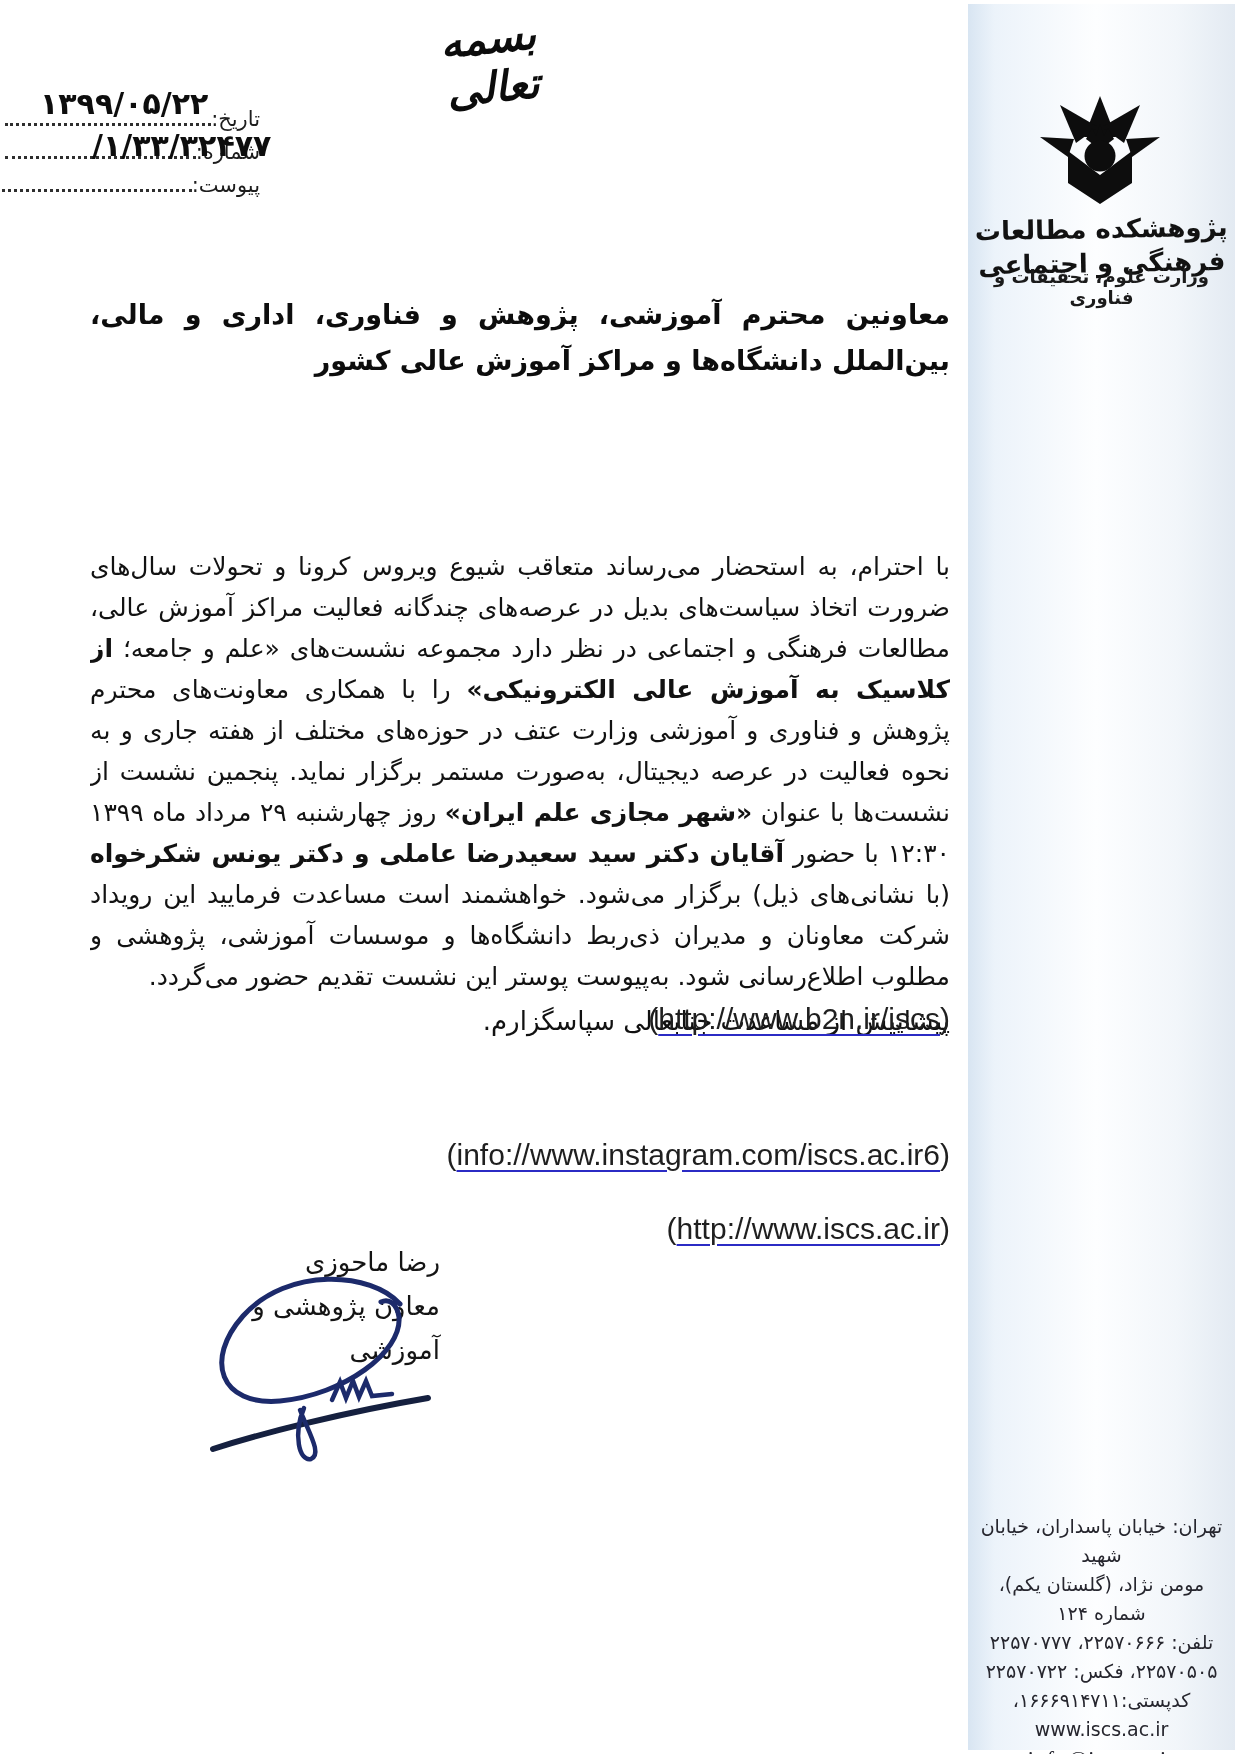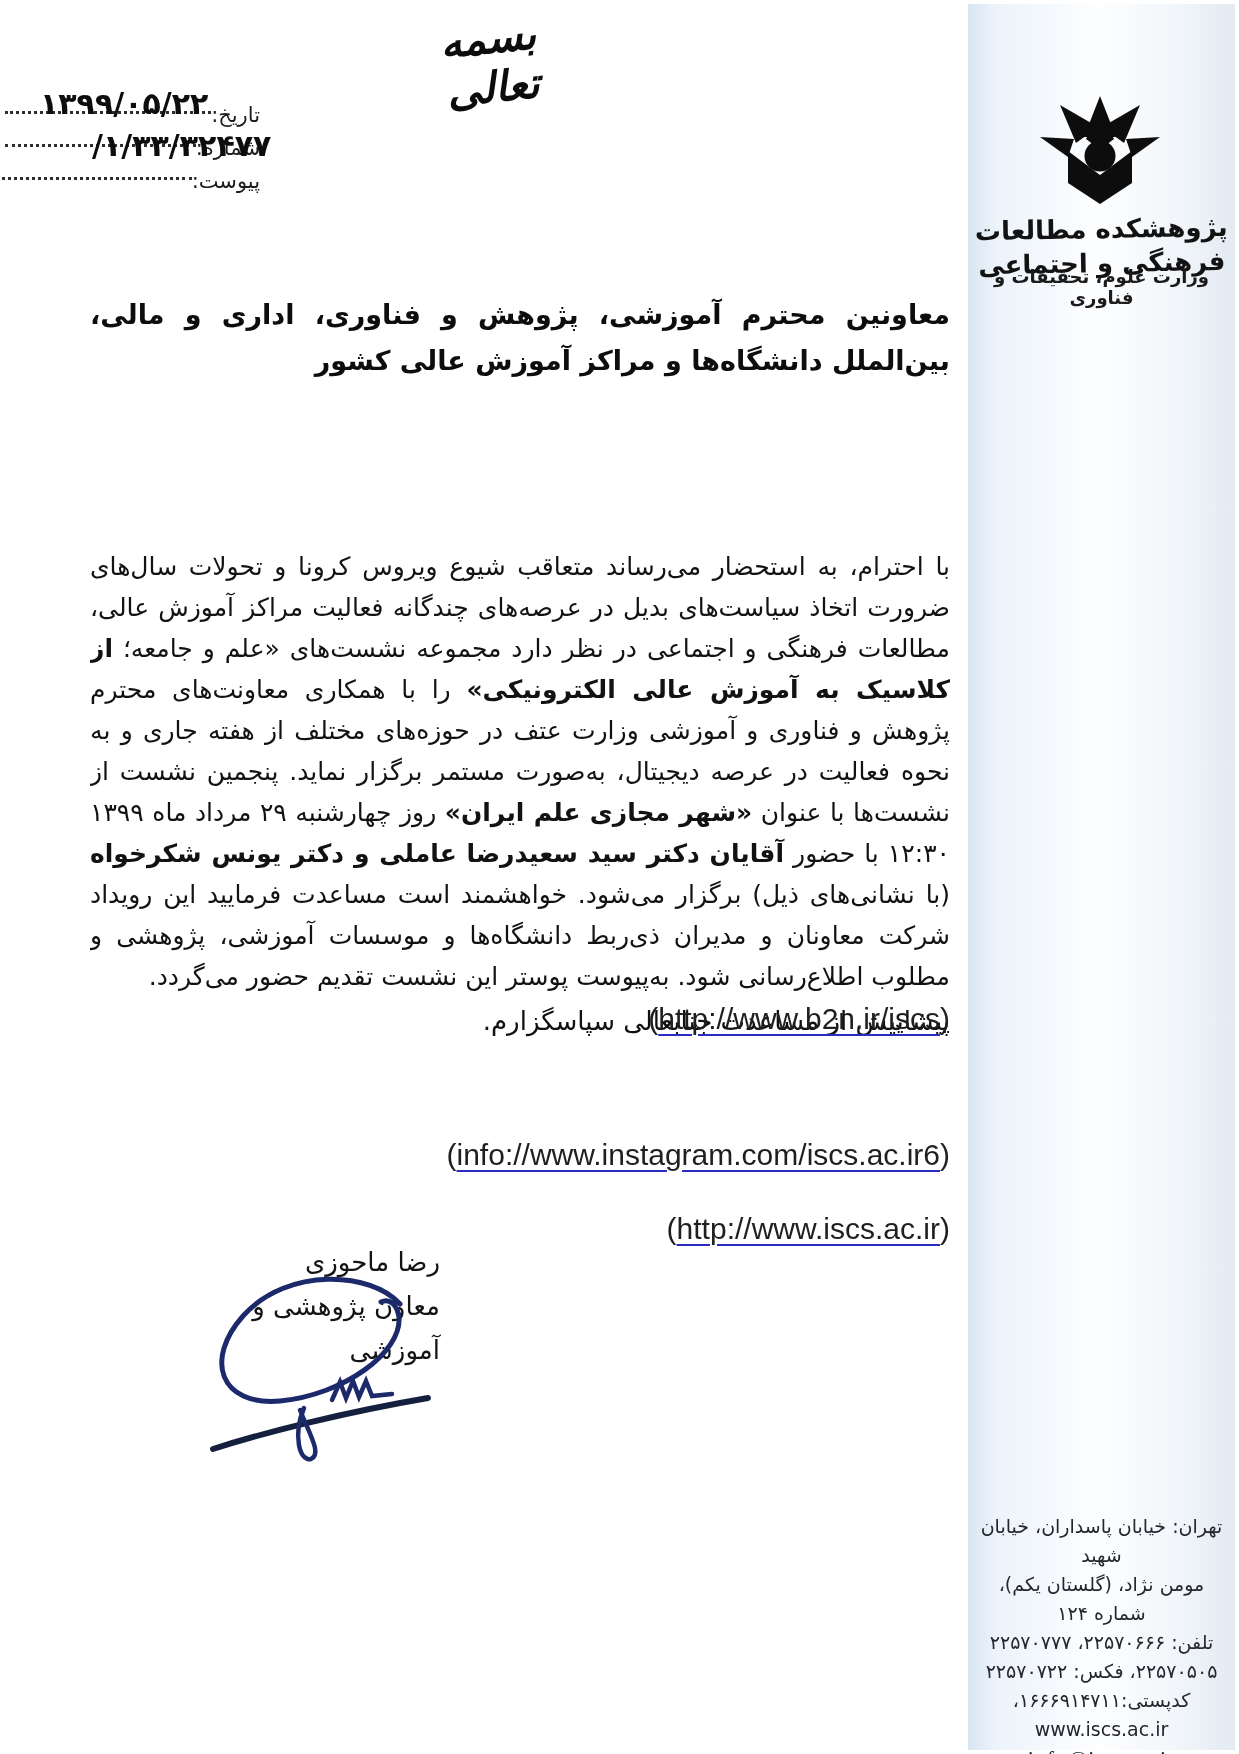--- a/index.html
+++ b/index.html
@@ -20,21 +20,21 @@
   .tracking .num { font-size:25px; margin-top:9px; letter-spacing:4px; color:#0f0f0f; }
   .addr { position:absolute; left:6px; width:255px; top:1508px; text-align:center; direction:rtl;
           font-size:19px; line-height:29px; color:#26262e; }
   .addr .serif { font-family:"Liberation Serif",serif; font-size:22px; letter-spacing:1px; }
 
   
   .besmele { position:absolute; left:398px; top:14px; width:185px; text-align:center;
              font-size:42px; font-weight:bold; font-style:italic; transform:rotate(-6deg);
              color:#0c0c0c; }
   .hfields { position:absolute; left:2px; top:98px; width:258px; direction:rtl; }
-  .hrow { display:flex; align-items:center; height:33px; }
+  .hrow { display:flex; align-items:flex-end; height:33px; }
   .hlabel { font-size:21px; color:#1d1d1d; white-space:nowrap; }
   .hdots { flex:1; border-bottom:3px dotted #2e2e2e; margin-bottom:5px; margin-left:3px; }
   .hrow3 { width:268px; }
   .hval { position:absolute; font-size:30px; font-weight:600; direction:ltr; color:#0d0d0d; }
   .hval.date { left:40px; top:86px; }
   .hval.num  { left:92px; top:128px; }
 
   
   .recipient { position:absolute; left:90px; top:292px; width:860px; direction:rtl;
                font-weight:bold; font-size:27px; line-height:46px; color:#0d0d0d; }

